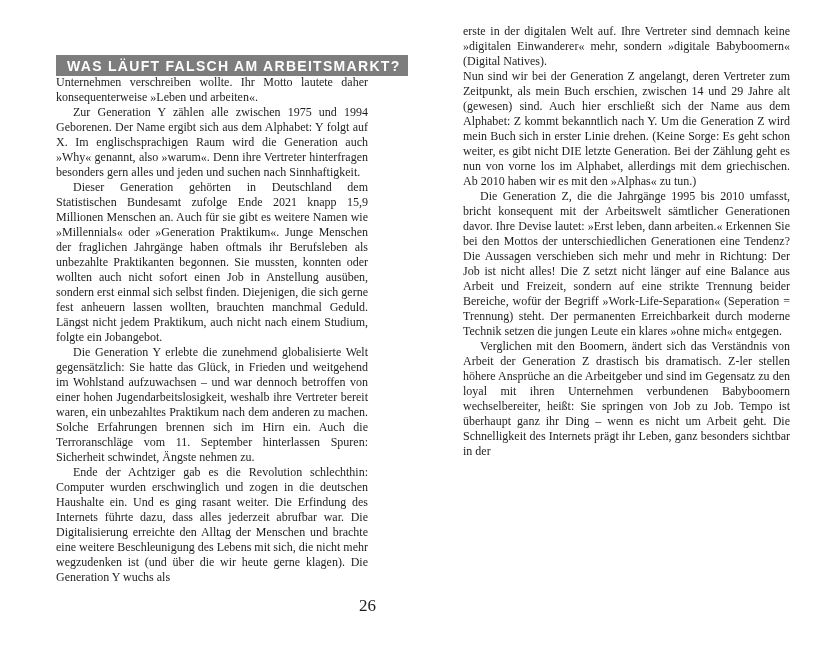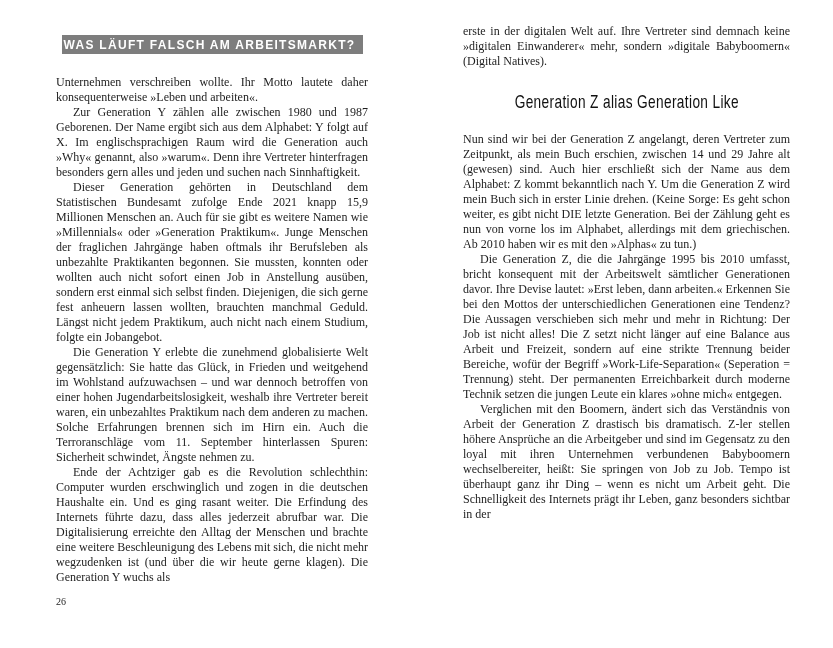--- a/index.html
+++ b/index.html
@@ -26,25 +26,26 @@
   .running-head-row {
     margin-top: 35px;
     height: 16px;
     text-align: center;
   }
   .running-head {
     display: inline-block;
     background: var(--running-head-bg, #7d7d7d);
     color: var(--running-head-text, #ffffff);
     font-family: "Liberation Sans", sans-serif;
-    font-size: 12px;
+    font-size: 14px;
     font-weight: bold;
     letter-spacing: 1.3px;
-    padding: 3px 7px 2px 2px;
+    padding: 3px 7px 2px 11px;
     white-space: nowrap;
+    margin-top: 20px;
   }
 
   .body-text {
     margin-top: 24px;
     font-size: 12px;
     line-height: 15px;
     text-align: justify;
     color: var(--body-text, #1d1d1d);
   }
   .body-text p {
@@ -67,51 +68,48 @@
     font-weight: 500;
     font-size: 19px;
     letter-spacing: 0.5px;
     transform: scaleX(0.72);
     transform-origin: center;
   }
 
   .page-number {
     position: absolute;
     top: 596px;
-    left: 0;
+    left: 8px;
     width: 100%;
-    text-align: left;
-    font-size: 10px;
+    text-align: right;
+    font-size: 17px;
     color: var(--body-text, #1d1d1d);
   }
 </style>
 </head>
 <body>
 
 <div class="spread">
 
   <div class="page left">
     <div class="running-head-row">
       <span class="running-head">WAS LÄUFT FALSCH AM ARBEITSMARKT?</span>
     </div>
     <div class="body-text">
       <p>Unternehmen verschreiben wollte. Ihr Motto lautete daher konsequenterweise »Leben und arbeiten«.</p>
-      <p class="indent">Zur Generation Y zählen alle zwischen 1980 und 1987 Geborenen. Der Name ergibt sich aus dem Alphabet: Y folgt auf X. Im englischsprachigen Raum wird die Generation auch »Why« genannt, also »warum«. Denn ihre Vertreter hinterfragen besonders gern alles und jeden und suchen nach Sinnhaftigkeit.</p>
+      <p class="indent">Zur Generation Y zählen alle zwischen 1975 und 1994 Geborenen. Der Name ergibt sich aus dem Alphabet: Y folgt auf X. Im englischsprachigen Raum wird die Generation auch »Why« genannt, also »warum«. Denn ihre Vertreter hinterfragen besonders gern alles und jeden und suchen nach Sinnhaftigkeit.</p>
       <p class="indent">Dieser Generation gehörten in Deutschland dem Statistischen Bundesamt zufolge Ende 2021 knapp 15,9 Millionen Menschen an. Auch für sie gibt es weitere Namen wie »Millennials« oder »Generation Praktikum«. Junge Menschen der fraglichen Jahrgänge haben oftmals ihr Berufsleben als unbezahlte Praktikanten begonnen. Sie mussten, konnten oder wollten auch nicht sofort einen Job in Anstellung ausüben, sondern erst einmal sich selbst finden. Diejenigen, die sich gerne fest anheuern lassen wollten, brauchten manchmal Geduld. Längst nicht jedem Praktikum, auch nicht nach einem Studium, folgte ein Jobangebot.</p>
       <p class="indent">Die Generation Y erlebte die zunehmend globalisierte Welt gegensätzlich: Sie hatte das Glück, in Frieden und weitgehend im Wohlstand aufzuwachsen – und war dennoch betroffen von einer hohen Jugendarbeitslosigkeit, weshalb ihre Vertreter bereit waren, ein unbezahltes Praktikum nach dem anderen zu machen. Solche Erfahrungen brennen sich im Hirn ein. Auch die Terroranschläge vom 11. September hinterlassen Spuren: Sicherheit schwindet, Ängste nehmen zu.</p>
       <p class="indent">Ende der Achtziger gab es die Revolution schlechthin: Computer wurden erschwinglich und zogen in die deutschen Haushalte ein. Und es ging rasant weiter. Die Erfindung des Internets führte dazu, dass alles jederzeit abrufbar war. Die Digitalisierung erreichte den Alltag der Menschen und brachte eine weitere Beschleunigung des Lebens mit sich, die nicht mehr wegzudenken ist (und über die wir heute gerne klagen). Die Generation Y wuchs als</p>
     </div>
     <div class="page-number">26</div>
   </div>
 
   <div class="page right">
     <div class="body-text">
       <p>erste in der digitalen Welt auf. Ihre Vertreter sind demnach keine »digitalen Einwanderer« mehr, sondern »digitale Babyboomern« (Digital Natives).</p>
-      <div class="section-heading">
-        <span class="condensed">Generation Z alias Generation Like</span>
-      </div>
       <p>Nun sind wir bei der Generation Z angelangt, deren Vertreter zum Zeitpunkt, als mein Buch erschien, zwischen 14 und 29 Jahre alt (gewesen) sind. Auch hier erschließt sich der Name aus dem Alphabet: Z kommt bekanntlich nach Y. Um die Generation Z wird mein Buch sich in erster Linie drehen. (Keine Sorge: Es geht schon weiter, es gibt nicht DIE letzte Generation. Bei der Zählung geht es nun von vorne los im Alphabet, allerdings mit dem griechischen. Ab 2010 haben wir es mit den »Alphas« zu tun.)</p>
       <p class="indent">Die Generation Z, die die Jahrgänge 1995 bis 2010 umfasst, bricht konsequent mit der Arbeitswelt sämtlicher Generationen davor. Ihre Devise lautet: »Erst leben, dann arbeiten.« Erkennen Sie bei den Mottos der unterschiedlichen Generationen eine Tendenz? Die Aussagen verschieben sich mehr und mehr in Richtung: Der Job ist nicht alles! Die Z setzt nicht länger auf eine Balance aus Arbeit und Freizeit, sondern auf eine strikte Trennung beider Bereiche, wofür der Begriff »Work-Life-Separation« (Seperation = Trennung) steht. Der permanenten Erreichbarkeit durch moderne Technik setzen die jungen Leute ein klares »ohne mich« entgegen.</p>
       <p class="indent">Verglichen mit den Boomern, ändert sich das Verständnis von Arbeit der Generation Z drastisch bis dramatisch. Z-ler stellen höhere Ansprüche an die Arbeitgeber und sind im Gegensatz zu den loyal mit ihren Unternehmen verbundenen Babyboomern wechselbereiter, heißt: Sie springen von Job zu Job. Tempo ist überhaupt ganz ihr Ding – wenn es nicht um Arbeit geht. Die Schnelligkeit des Internets prägt ihr Leben, ganz besonders sichtbar in der</p>
     </div>
   </div>
 
 </div>
 
 </body></html>

